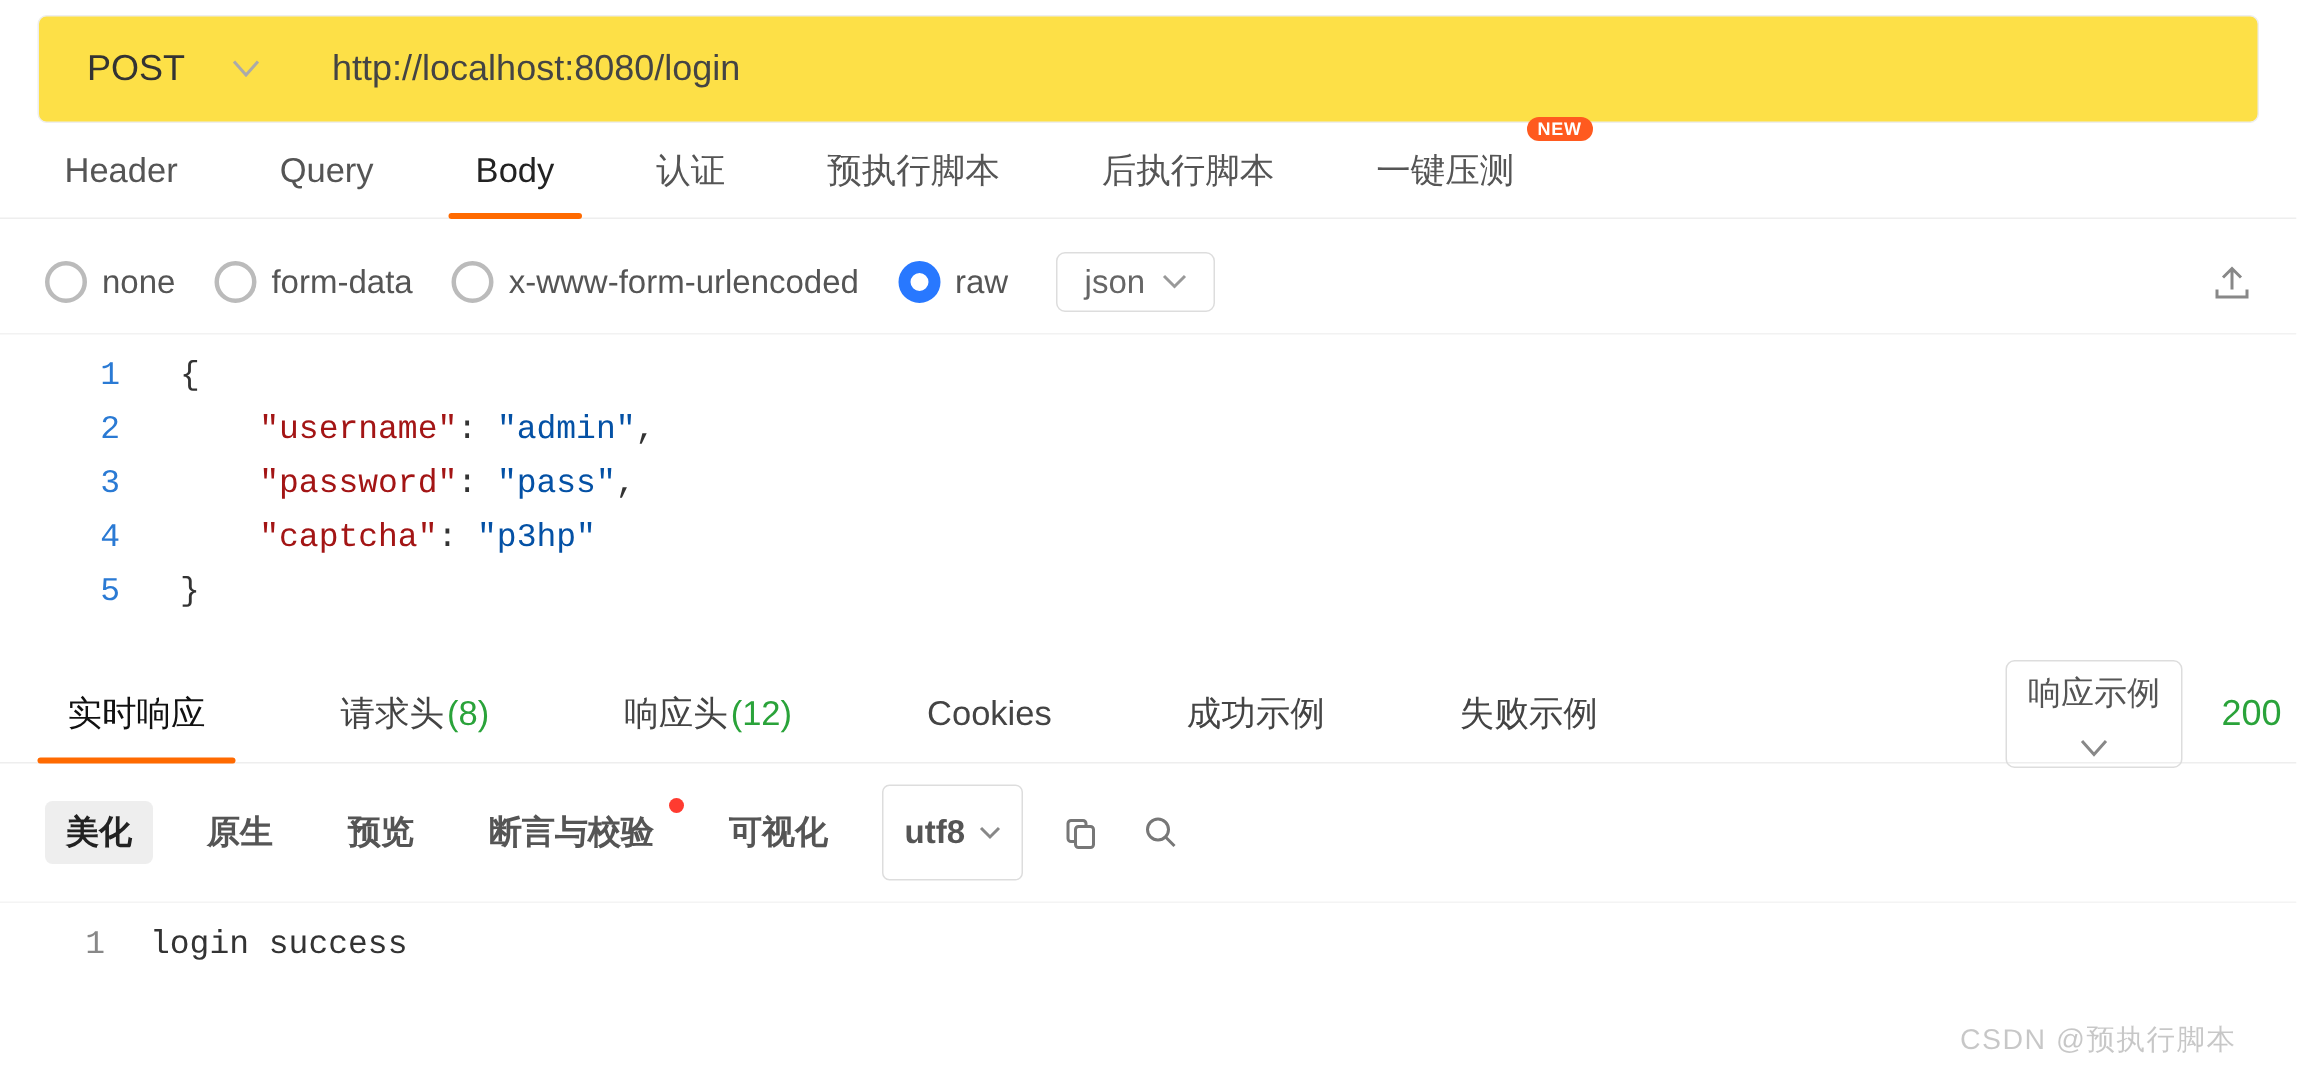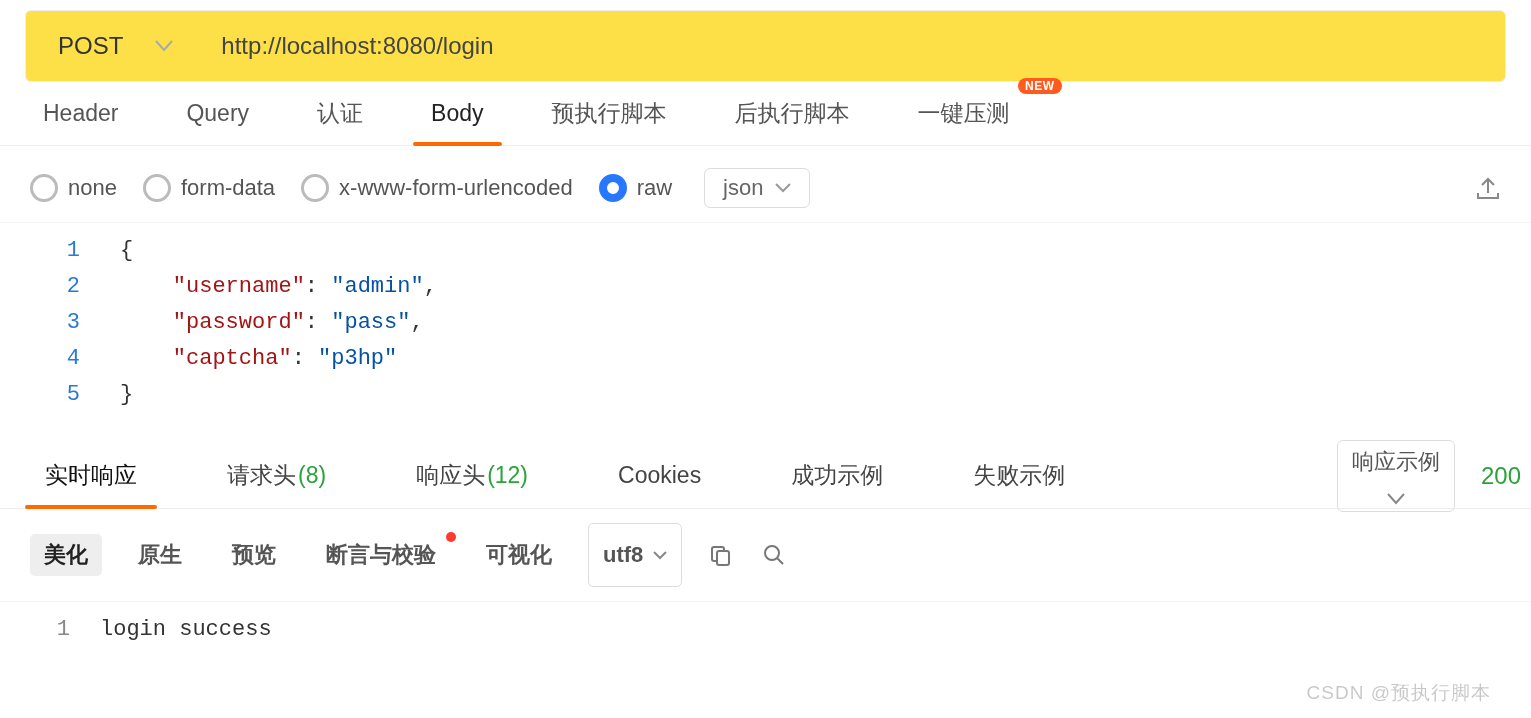--- a/index.html
+++ b/index.html
@@ -71,25 +71,25 @@
   <input class="url-input" value="http://localhost:8080/login" style="">
 </div>
 
 <div class="tabs">
   <div class="tab">
       <span>Header</span>
     </div>
   <div class="tab">
       <span>Query</span>
     </div>
-  <div class="tab">
-      <span>认证</span>
-    </div>
   <div class="tab active">
       <span>Body</span>
+    </div>
+  <div class="tab">
+      <span>认证</span>
     </div>
   <div class="tab">
       <span>预执行脚本</span>
     </div>
   <div class="tab">
       <span>后执行脚本</span>
     </div>
   <div class="tab" style="margin-right:0">
     <span>一键压测</span>
     <span class="new-badge">NEW</span>

